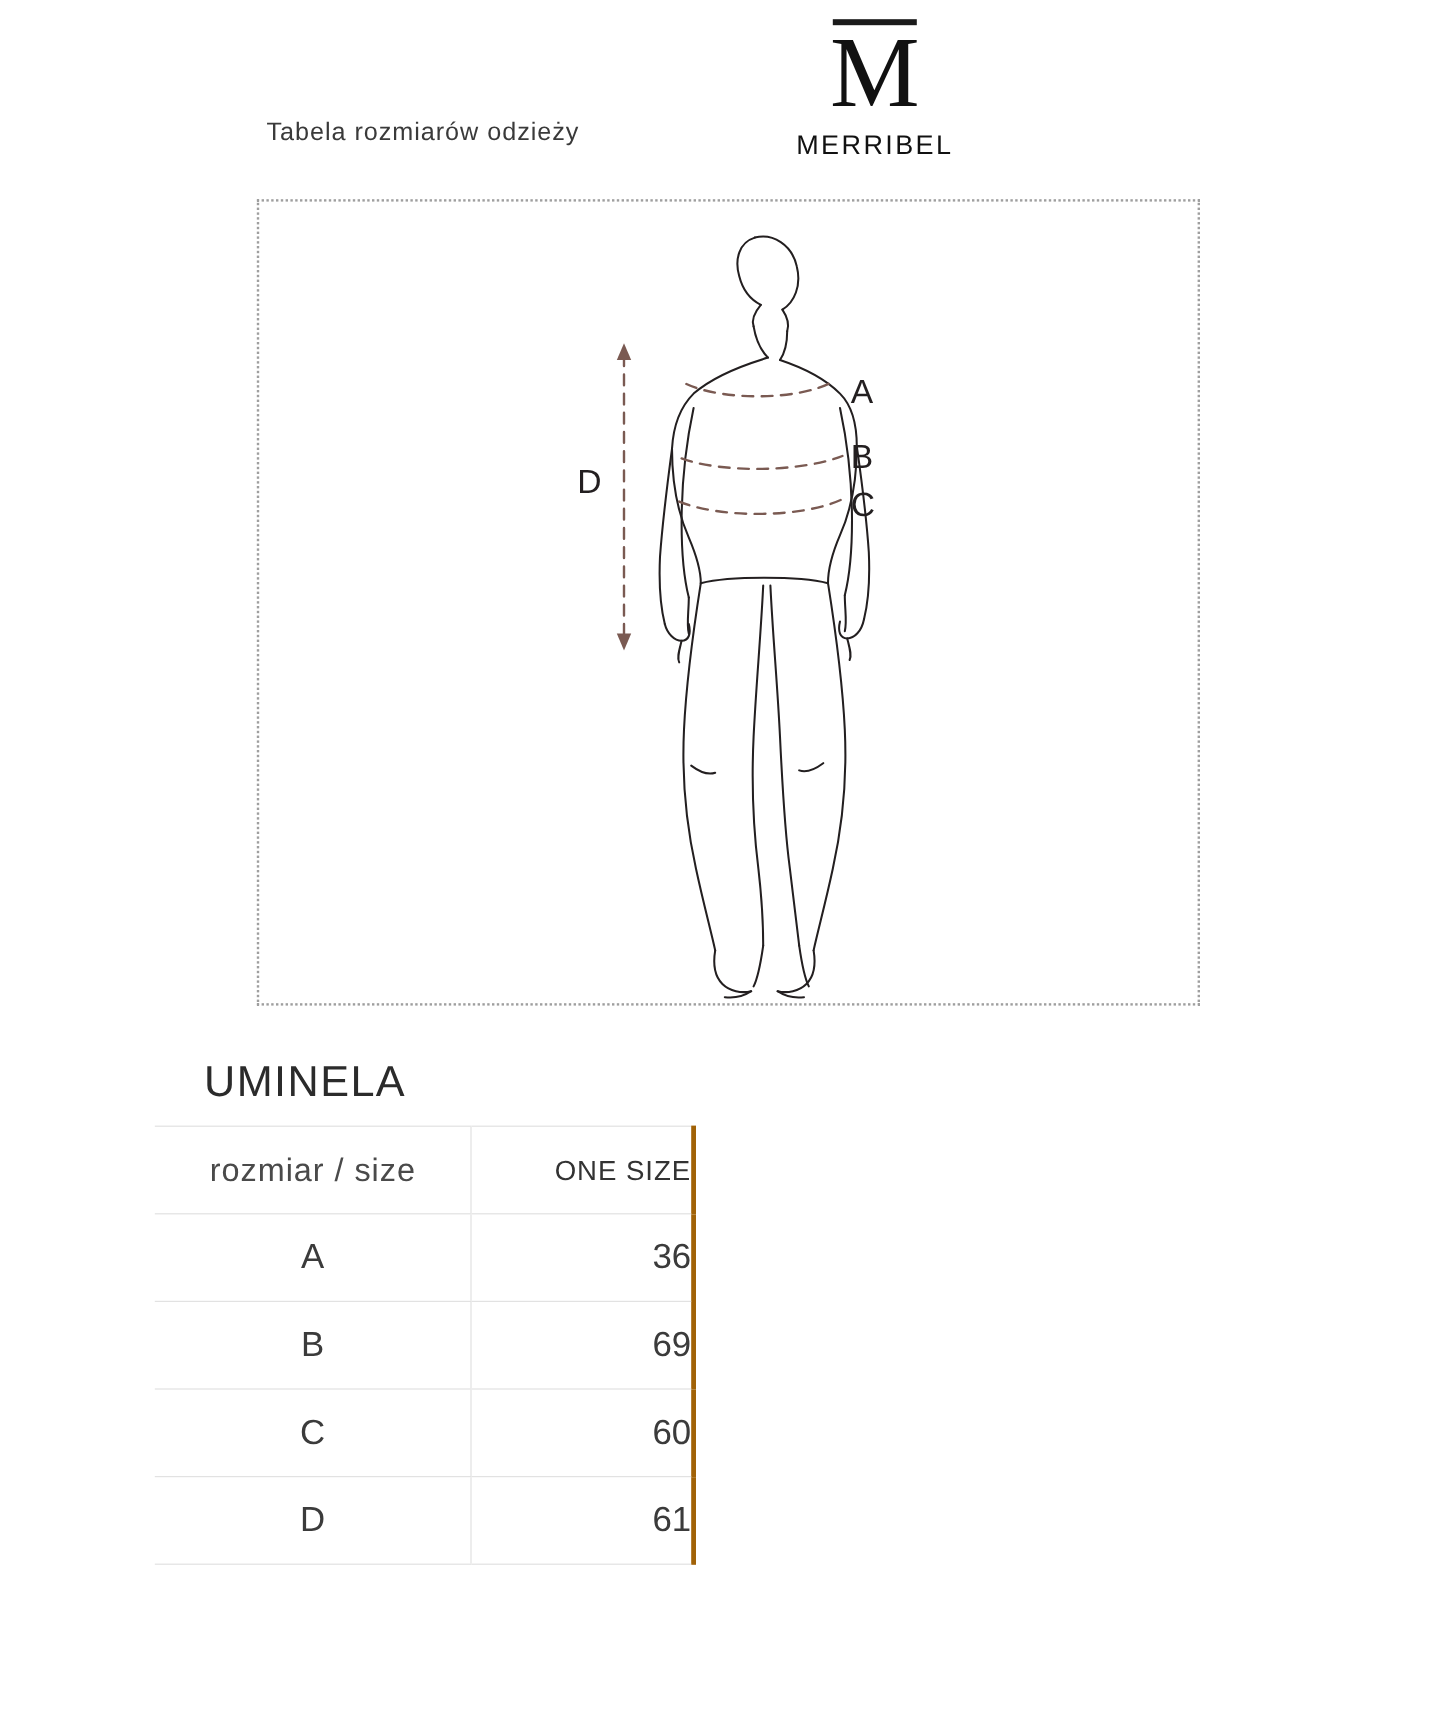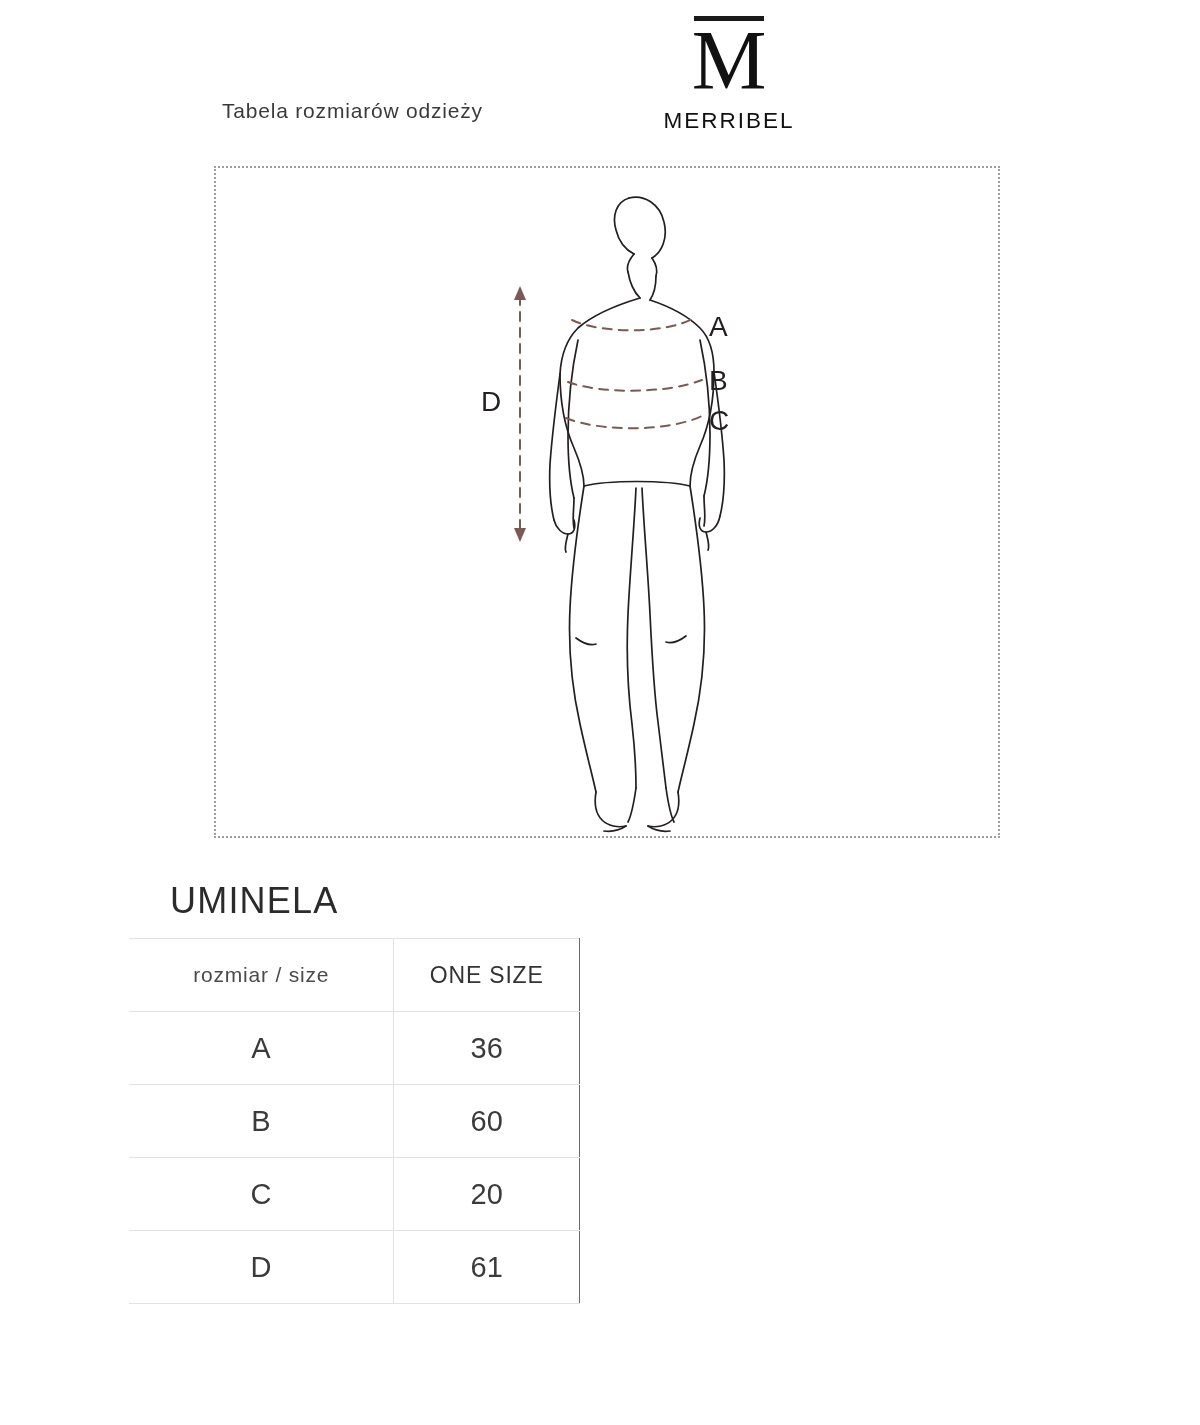--- a/index.html
+++ b/index.html
@@ -110,26 +110,26 @@
   .size-table tr:first-child td {
     border-top: 1px solid #e2e2e2;
   }
   .col-label {
     width: 281px;
     text-align: center;
     letter-spacing: 0.6px;
   }
   .col-value {
     width: 196px;
-    text-align: center;
+    text-align: right;
     border-left: 1px solid #e2e2e2;
-    border-right: 1px solid #a16207;
+    border-right: 4px solid #a16207;
   }
   .head-row .col-label {
-    font-size: 21px;
+    font-size: 27px;
     color: #4a4a4a;
     letter-spacing: 0.8px;
   }
   .head-row .col-value {
     font-size: 23px;
     color: #333;
     letter-spacing: 0.8px;
     border-top: 1px solid #e2e2e2;
   }
   .head-row td.col-label { border-top: none; }
@@ -233,24 +233,24 @@
     <tr class="head-row">
       <td class="col-label">rozmiar / size</td>
       <td class="col-value">ONE SIZE</td>
     </tr>
     <tr class="data-row">
       <td class="col-label letter">A</td>
       <td class="col-value">36</td>
     </tr>
     <tr class="data-row">
       <td class="col-label letter">B</td>
+      <td class="col-value">69</td>
+    </tr>
+    <tr class="data-row">
+      <td class="col-label letter">C</td>
       <td class="col-value">60</td>
-    </tr>
-    <tr class="data-row">
-      <td class="col-label letter">C</td>
-      <td class="col-value">20</td>
     </tr>
     <tr class="data-row">
       <td class="col-label letter">D</td>
       <td class="col-value">61</td>
     </tr>
   </tbody>
 </table>
 
 </body></html>

